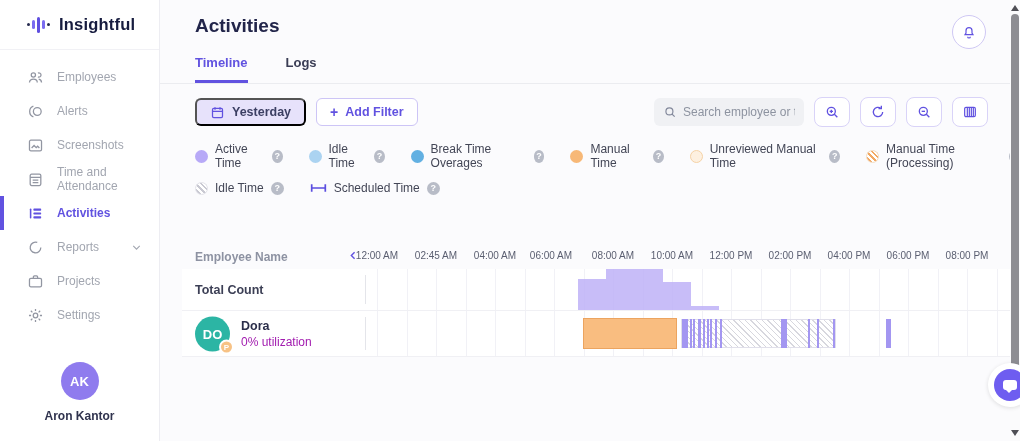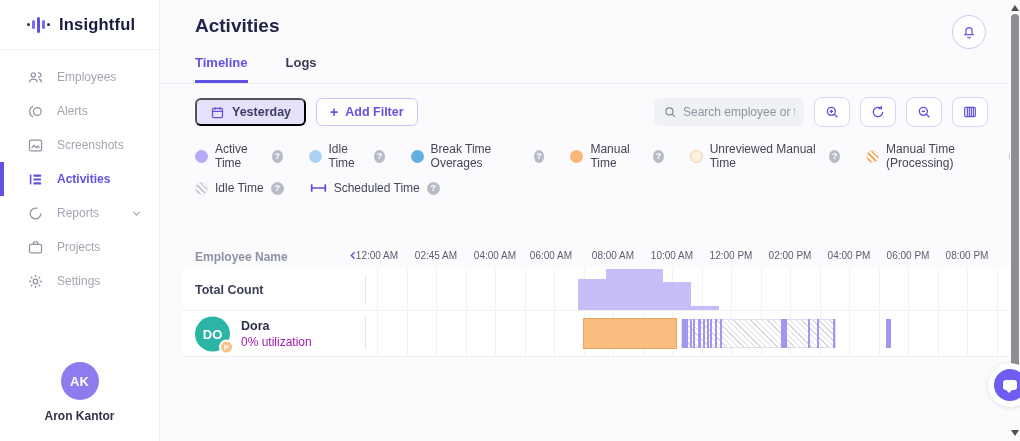--- a/index.html
+++ b/index.html
@@ -169,20 +169,30 @@
       <span>Alerts</span>
     </div>
     <div class="nav-item">
       <span class="nicon">
         <svg viewBox="0 0 24 24" width="17" height="17" fill="none" stroke="currentColor" stroke-width="1.8">
             <rect x="3.5" y="4.5" width="17" height="15" rx="2"></rect>
             <path d="M6.5 15.5l3.5-3.5 3 3 2-2 2.5 2.5"></path>
           </svg>
       </span>
       <span>Screenshots</span>
+    </div>
+    <div class="nav-item">
+      <span class="nicon">
+        <svg viewBox="0 0 24 24" width="17" height="17" fill="none" stroke="currentColor" stroke-width="1.8">
+            <rect x="4.5" y="4.5" width="15" height="16" rx="2"></rect>
+            <path d="M4.5 9h15"></path>
+            <path d="M8 13h8M8 16.5h8"></path>
+          </svg>
+      </span>
+      <span>Time and Attendance</span>
     </div>
     <div class="nav-item active">
       <span class="nicon">
         <svg viewBox="0 0 24 24" width="17" height="17" fill="currentColor">
             <rect x="4" y="5" width="2.2" height="14" rx="1"></rect>
             <rect x="9" y="5" width="11" height="3" rx="1"></rect>
             <rect x="9" y="10.5" width="11" height="3" rx="1"></rect>
             <rect x="9" y="16" width="11" height="3" rx="1"></rect>
           </svg>
       </span>

